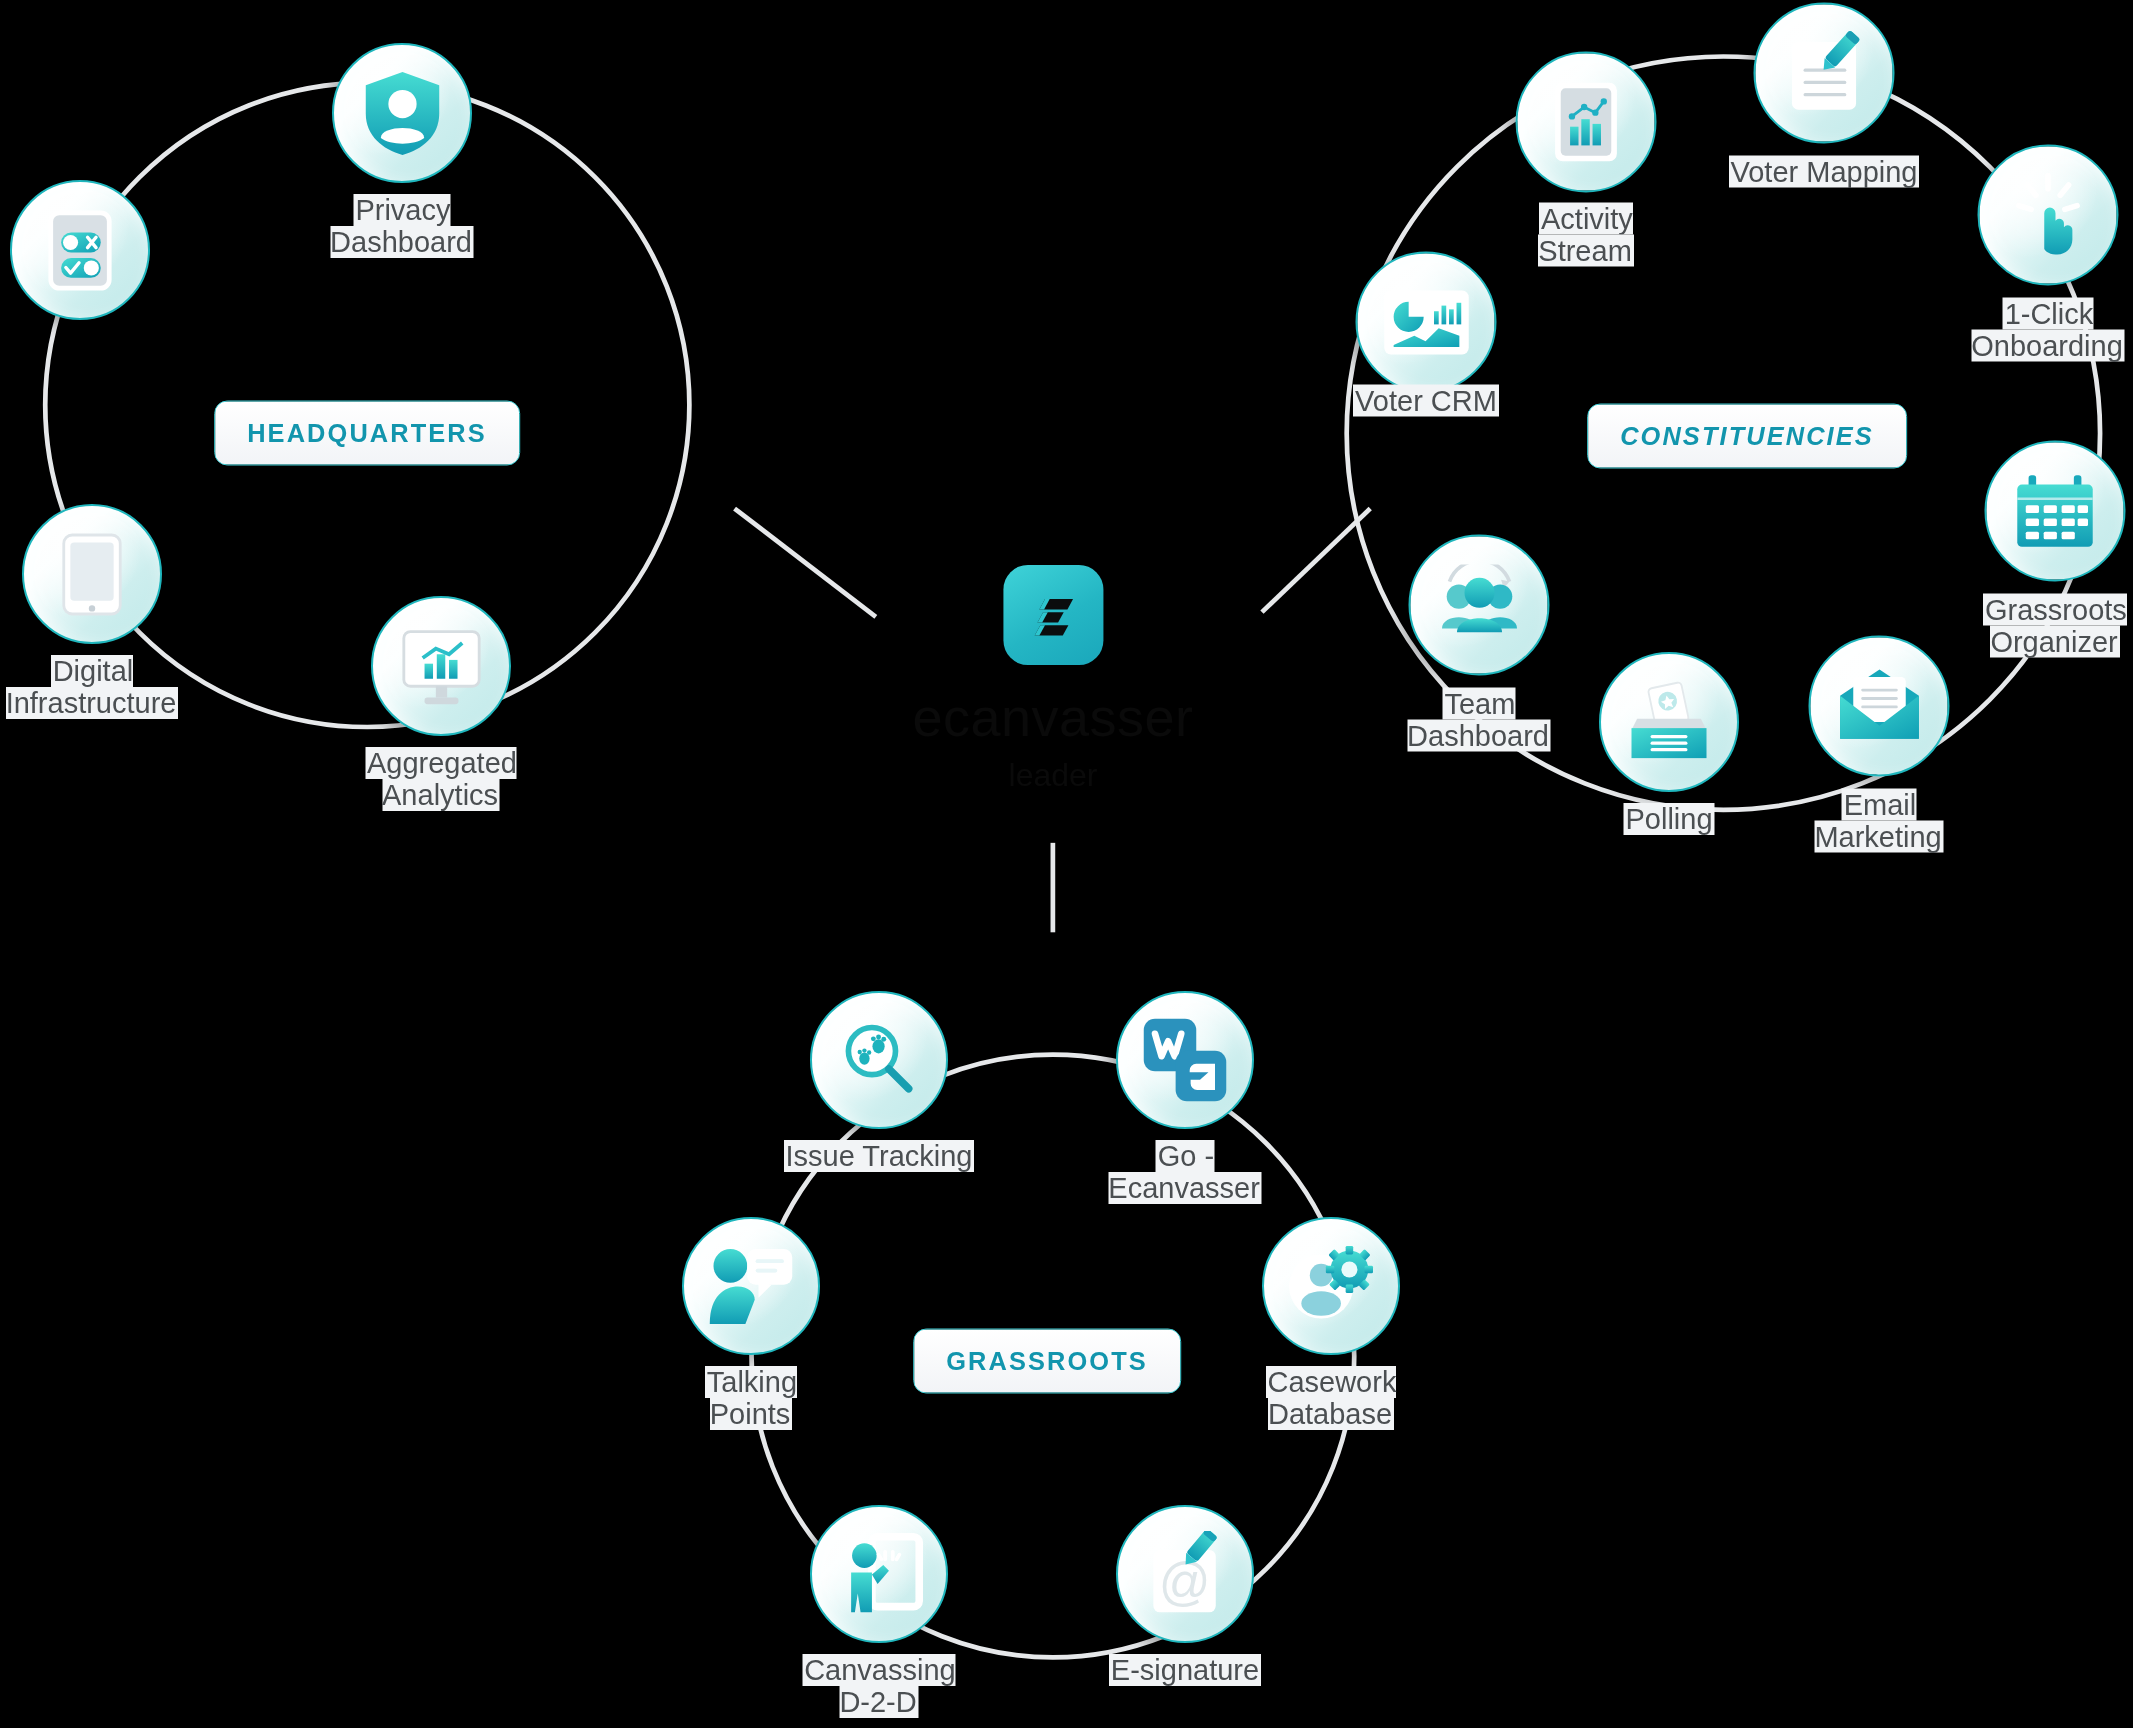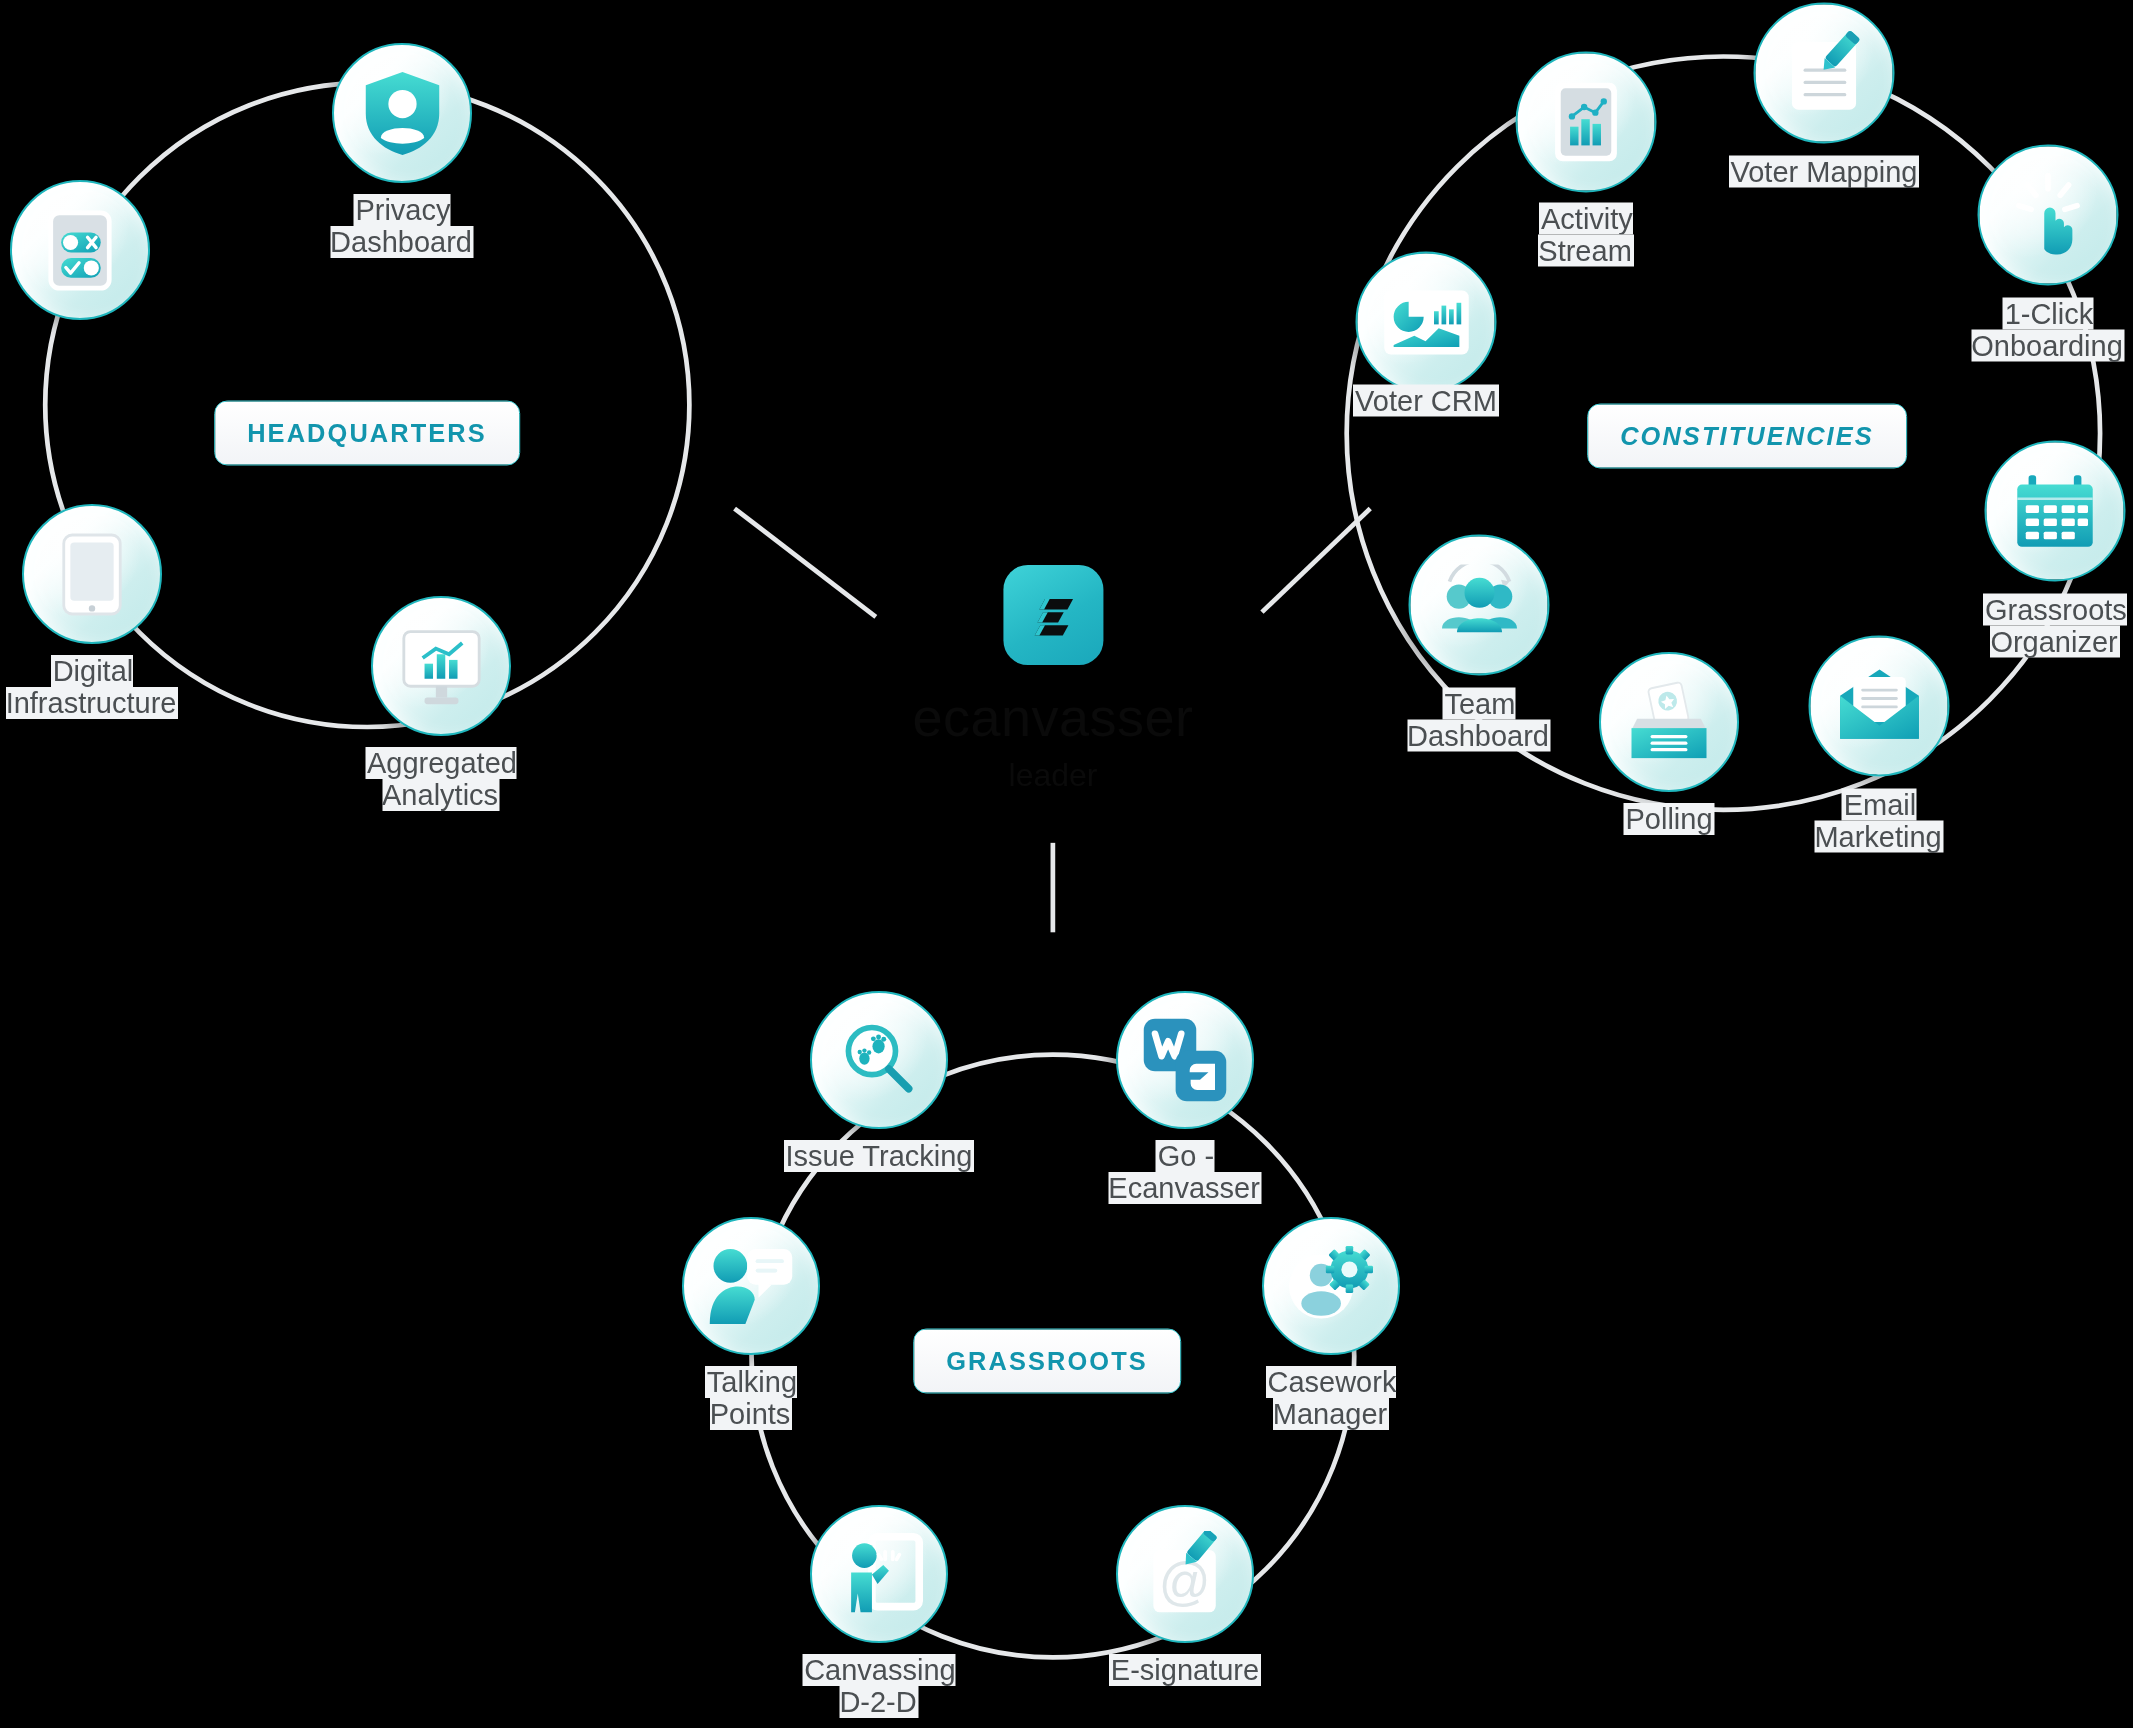--- a/index.html
+++ b/index.html
@@ -370,21 +370,21 @@
               <rect x="16" y="-4" width="9" height="8" rx="1.5"></rect>
             <rect x="-20" y="-20" width="8" height="9" rx="1.5" transform="rotate(45 -16 -16)"></rect>
             <rect x="12" y="12" width="8" height="9" rx="1.5" transform="rotate(45 16 16)"></rect>
             <rect x="12" y="-20" width="8" height="9" rx="1.5" transform="rotate(-45 16 -16)"></rect>
             <rect x="-20" y="12" width="8" height="9" rx="1.5" transform="rotate(-45 -16 16)"></rect>
           </g>
         </g>
       </svg>
     </div>
     <div class="label" style="top:149px;width:264px;"><span>Casework
-Manager</span></div>
+Database</span></div>
   </div>
 
   <div class="node" style="left:1185px;top:1574px;">
     <div class="bubble" style="width:134px;height:134px;">
       <svg width="87" height="87" viewBox="0 0 92 92">
         <rect x="12" y="20" width="66" height="66" rx="7" fill="#fff"></rect>
         <text x="45" y="72" font-family="Liberation Sans, sans-serif" font-size="54" fill="#dfe7ea" text-anchor="middle">@</text>
         <g transform="rotate(40 58 22)">
           <rect x="50" y="-4" width="15" height="34" rx="3" fill="url(#gTealV)"></rect>
           <rect x="50" y="-4" width="15" height="7" rx="3" fill="#17a2b8"></rect>

